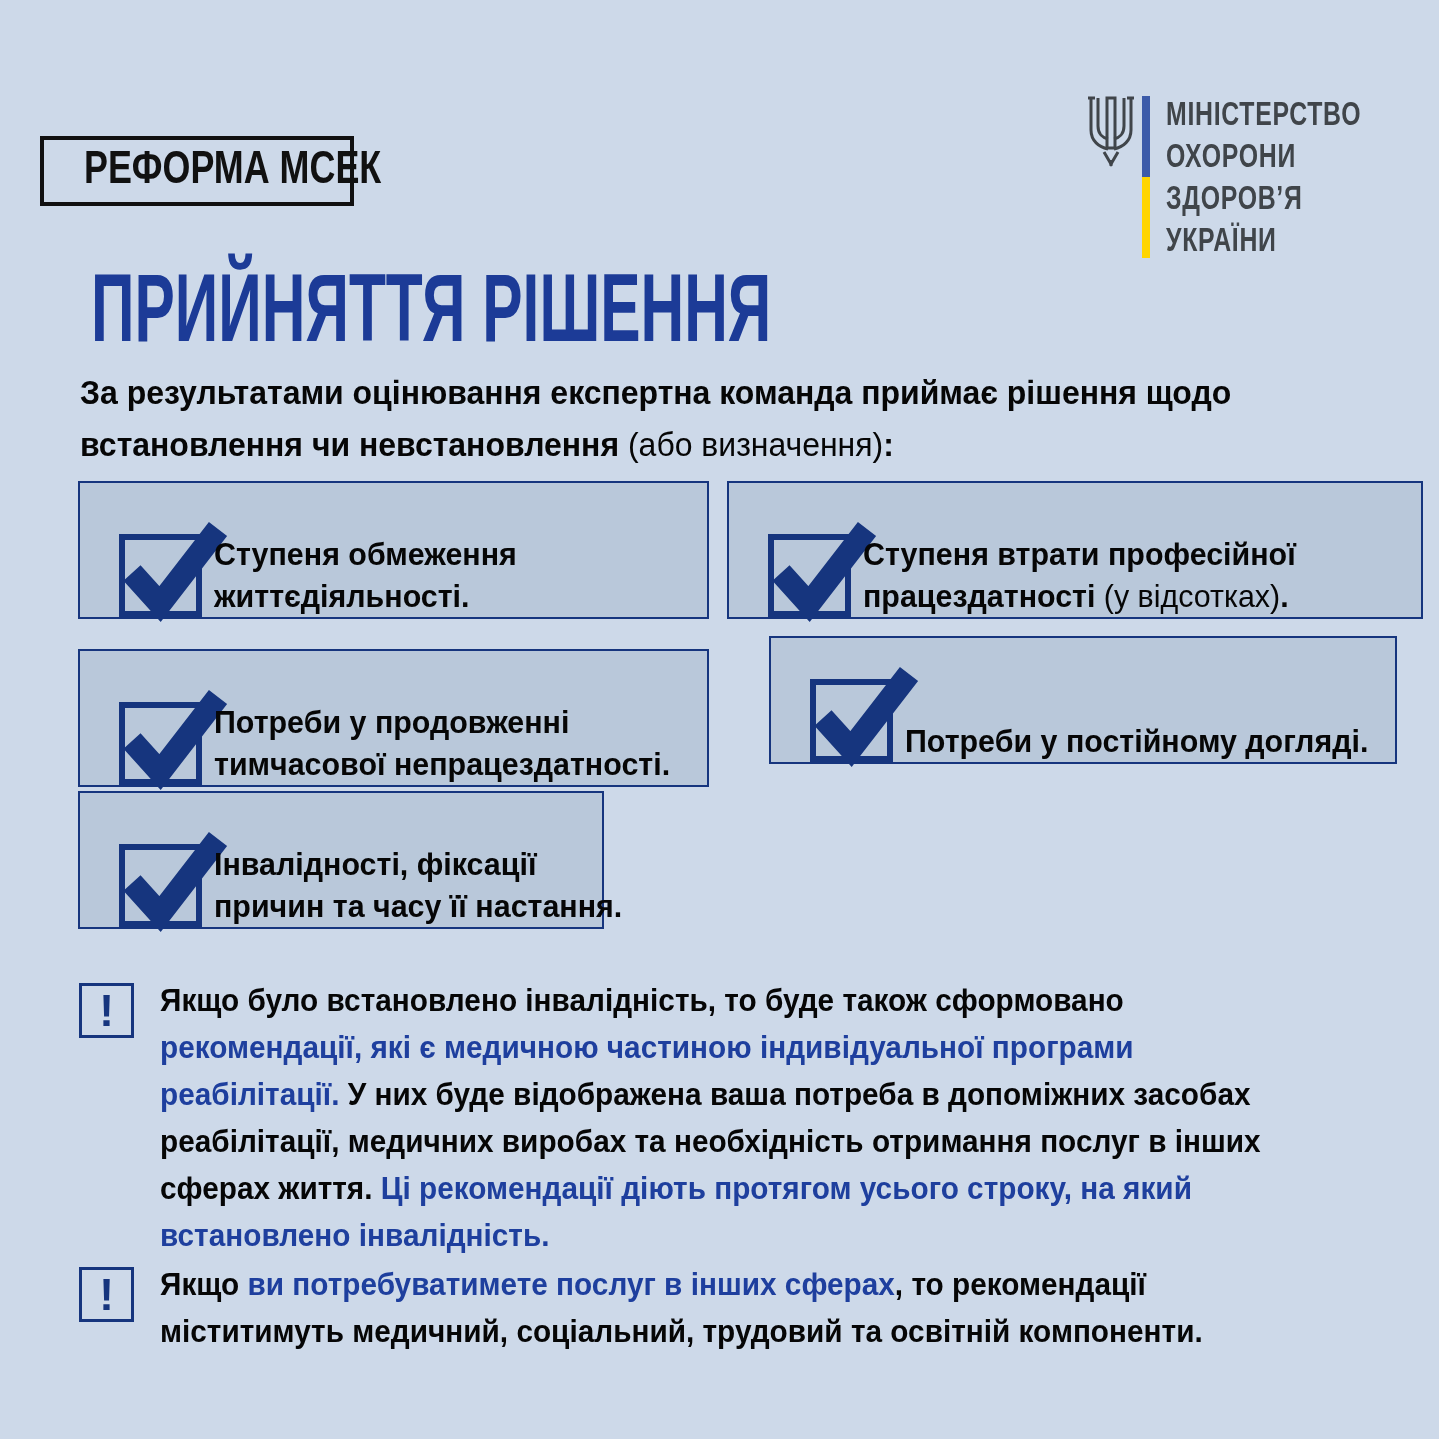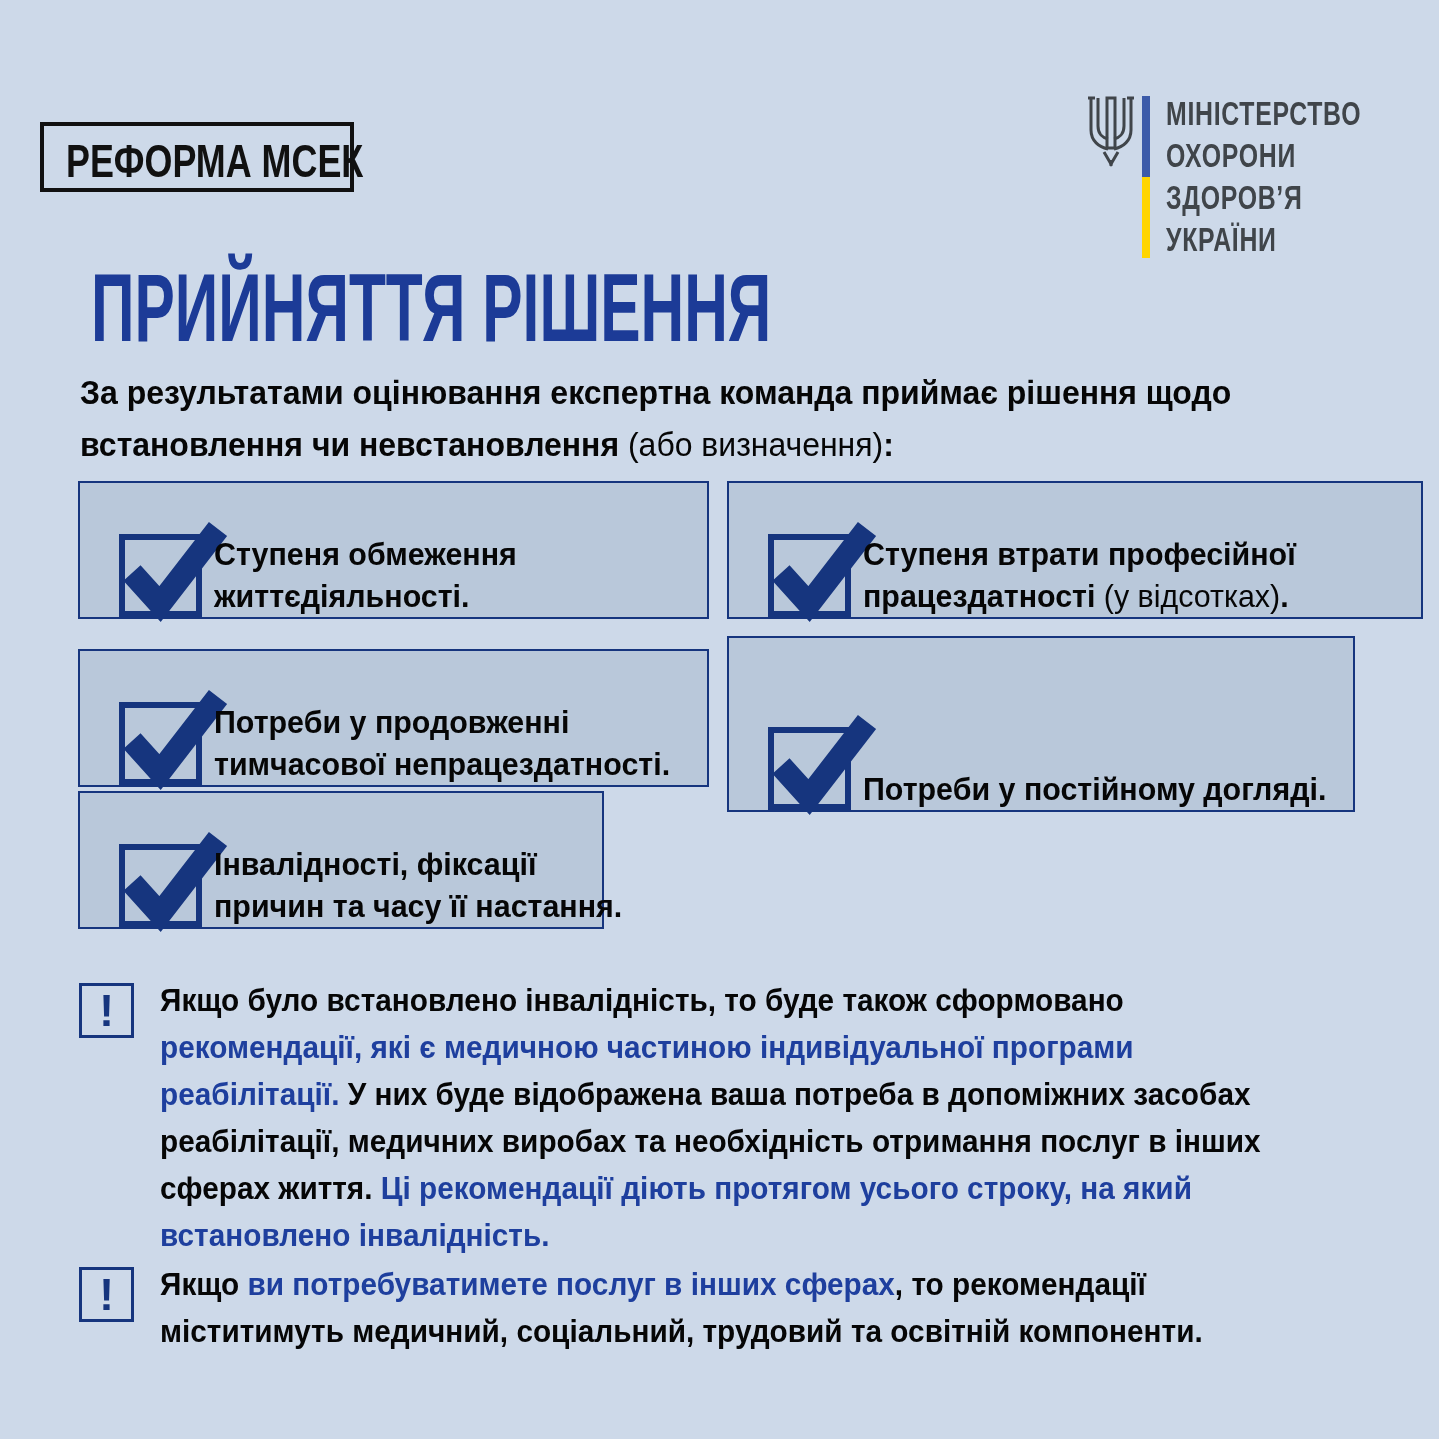--- a/index.html
+++ b/index.html
@@ -9,23 +9,23 @@
   }
   *{box-sizing:border-box}
   html,body{margin:0;padding:0}
   body{
     width:1439px;height:1439px;position:relative;overflow:hidden;
     background:var(--page-bg);
     font-family:"Liberation Sans","DejaVu Sans",sans-serif;
     color:var(--black);
   }
   .badge{
-    position:absolute;left:40px;top:122px;width:314px;height:70px;
+    position:absolute;left:40px;top:136px;width:314px;height:70px;
     border:4px solid var(--badge-black);
-    display:flex;align-items:flex-end;padding-left:22px;background:transparent;
+    display:flex;align-items:flex-start;padding-left:40px;background:transparent;
   }
   .badge span{
     display:inline-block;font-size:46px;font-weight:700;color:var(--badge-black);
     transform:scaleX(0.78);transform-origin:0 50%;white-space:nowrap;
   }
   .trident{position:absolute;left:1084px;top:96px;overflow:visible}
   .flagbar{
     position:absolute;left:1142px;top:96px;width:8px;height:162px;
     background:linear-gradient(to bottom,var(--bar-blue) 0 50%,var(--bar-yellow) 50% 100%);
   }
@@ -44,21 +44,21 @@
     font-weight:700;transform:scaleX(0.94);transform-origin:0 0;white-space:nowrap;
   }
   .light{font-weight:400}
   .card{
     position:absolute;background:var(--card-bg);border:2px solid var(--navy);
     display:flex;align-items:flex-end;
   }
   .c1{left:78px;top:481px;width:631px;height:138px}
   .c2{left:727px;top:481px;width:696px;height:138px}
   .c3{left:78px;top:649px;width:631px;height:138px}
-  .c4{left:727px;top:636px;width:628px;height:176px}
+  .c4{left:769px;top:636px;width:628px;height:128px}
   .c5{left:78px;top:791px;width:526px;height:138px}
   .cb{flex:0 0 auto;margin-left:38px;overflow:visible}
   .ctext{
     margin-left:12px;font-size:32px;font-weight:700;line-height:42px;
     transform:scaleX(0.95);transform-origin:0 50%;white-space:nowrap;color:var(--black);
   }
   .alert{
     position:absolute;left:79px;width:55px;height:55px;border:3px solid var(--navy);
     color:var(--navy);display:flex;align-items:center;justify-content:center;
     font-weight:700;font-size:44px;

